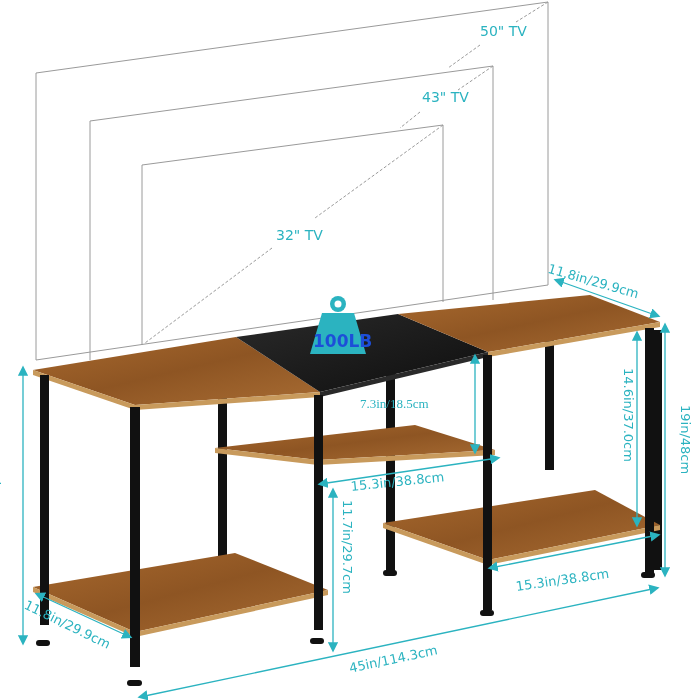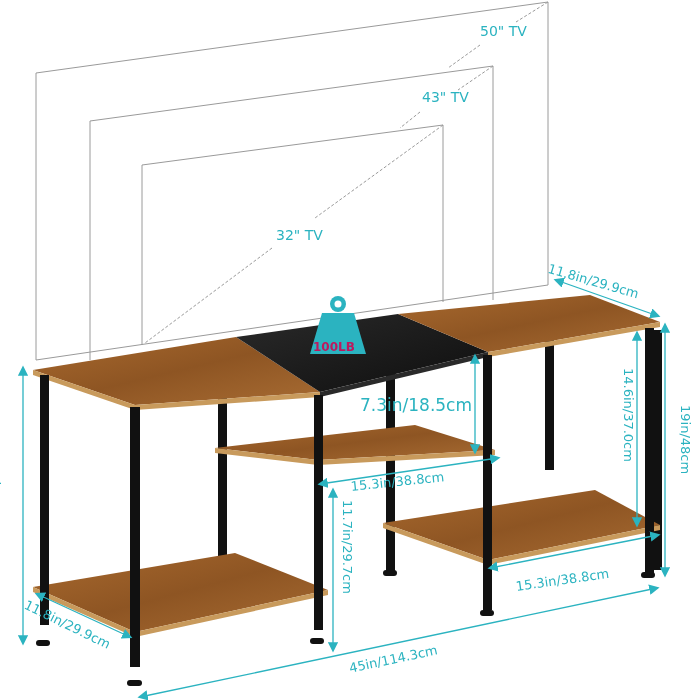--- a/index.html
+++ b/index.html
@@ -1,20 +1,20 @@
 <!DOCTYPE html>
 <html><head>
 <meta charset="utf-8">
 <style>
   html, body { margin: 0; padding: 0; background: #ffffff; }
   body { width: 695px; height: 700px; position: relative; overflow: hidden; font-family: "DejaVu Sans", sans-serif; }
   #stage { position: absolute; left: 0; top: 0; width: 695px; height: 700px; }
   .lbl { position: absolute; color: #2bb3c0; font-size: 14px; white-space: nowrap; line-height: 1; transform-origin: left top; }
   .tv-lbl { position: absolute; color: #2bb3c0; font-size: 14px; white-space: nowrap; line-height: 1; }
-  .badge-text { position: absolute; color: #be185d; font-size: 12px; font-weight: bold; white-space: nowrap; line-height: 1; margin-top: 8px; }
+  .badge-text { position: absolute; color: #1d4ed8; font-size: 17px; font-weight: bold; white-space: nowrap; line-height: 1; }
 </style>
 </head>
 <body>
 
 <div id="stage">
   <svg width="695" height="700" viewBox="0 0 695 700" xmlns="http://www.w3.org/2000/svg">
     <defs>
       <linearGradient id="woodg" x1="0" y1="0" x2="1" y2="1">
         <stop offset="0" stop-color="#a8692e"></stop>
         <stop offset="0.5" stop-color="#8e5523"></stop>
@@ -116,20 +116,20 @@
   <div class="tv-lbl" style="left:422px; top:90px;">43" TV</div>
   <div class="tv-lbl" style="left:276px; top:228px;">32" TV</div>
 
   
   <div class="badge-text" style="left:313px; top:333px;">100LB</div>
 
   
   <div class="lbl" style="left:550px; top:262px; transform:rotate(16deg); font-size:13px;">11.8in/29.9cm</div>
   <div class="lbl" style="left:2px; top:465px; transform:rotate(90deg); font-size:13px;">19in/48cm</div>
   <div class="lbl" style="left:692px; top:405px; transform:rotate(90deg); font-size:13px;">19in/48cm</div>
-  <div class="lbl" style="left:360px; top:397px; font-size:17px;">7.3in/18.5cm</div>
+  <div class="lbl" style="left:360px; top:397px; font-size:13px;font-family:Liberation Serif, serif;">7.3in/18.5cm</div>
   <div class="lbl" style="left:350px; top:480px; transform:rotate(-6deg); font-size:13px;">15.3in/38.8cm</div>
   <div class="lbl" style="left:354px; top:500px; transform:rotate(90deg); font-size:13px;">11.7in/29.7cm</div>
   <div class="lbl" style="left:635px; top:368px; transform:rotate(90deg); font-size:13px;">14.6in/37.0cm</div>
   <div class="lbl" style="left:515px; top:580px; transform:rotate(-8deg); font-size:13px;">15.3in/38.8cm</div>
   <div class="lbl" style="left:28px; top:598px; transform:rotate(26deg); font-size:13px;">11.8in/29.9cm</div>
   <div class="lbl" style="left:348px; top:662px; transform:rotate(-12deg); font-size:13px;">45in/114.3cm</div>
 </div>
 
 </body></html>

